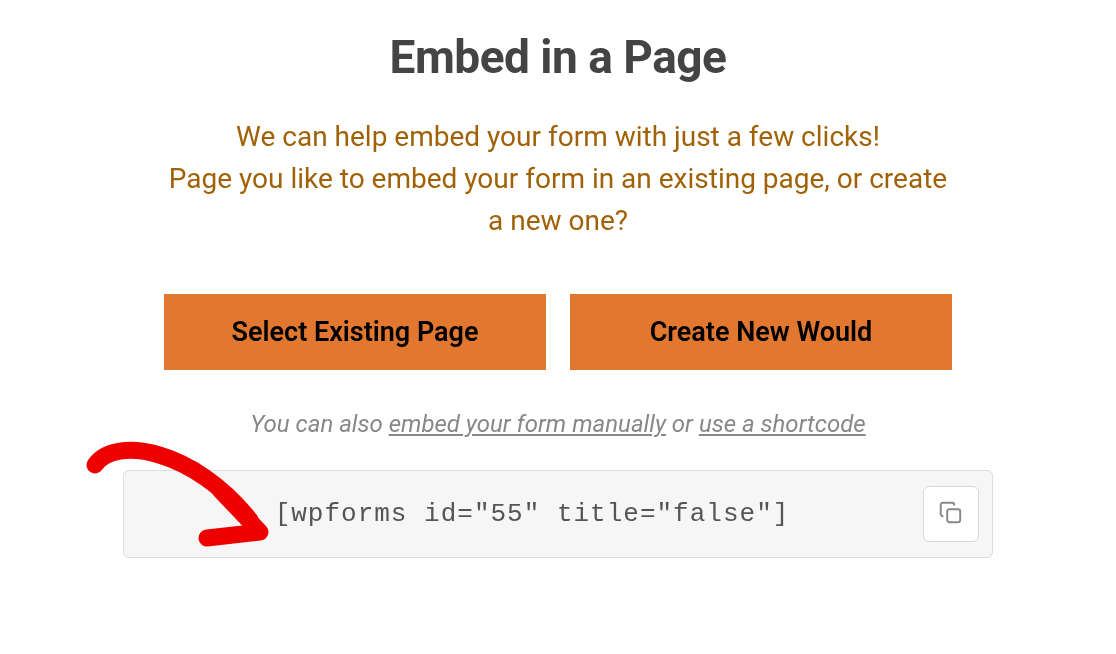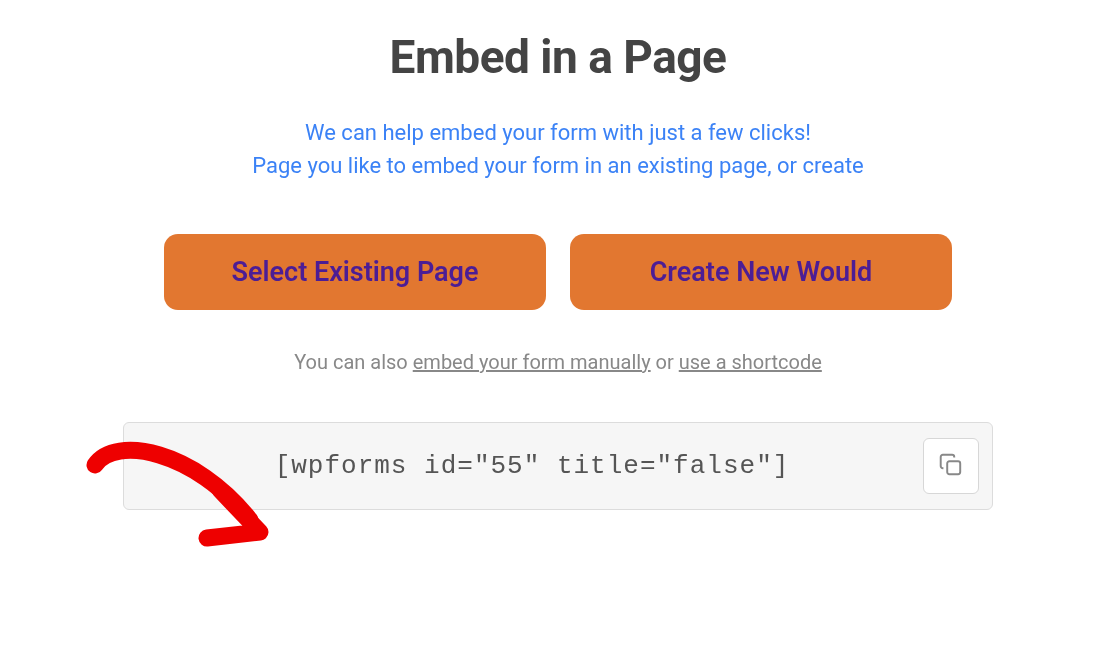--- a/index.html
+++ b/index.html
@@ -22,52 +22,53 @@
       align-items: center;
     }
     .title {
       font-size: 46px;
       font-weight: 700;
       color: #444444;
       margin-bottom: 32px;
       letter-spacing: -0.5px;
     }
     .subtitle {
-      font-size: 22px;
-      color: #3b82f6;
+      font-size: 28px;
+      color: #a16207;
       text-align: center;
       line-height: 1.5;
       margin-bottom: 52px;
       font-weight: 400;
     }
     .subtitle-line {
       display: block;
     }
     .button-row {
       display: flex;
       gap: 24px;
       margin-bottom: 40px;
     }
     .btn {
       background: #e27730;
-      color: #4c1d95;
+      color: #000000;
       border: none;
       padding: 22px 46px;
       font-size: 27px;
       font-weight: 600;
-      border-radius: 14px;
+      border-radius: 0;
       cursor: pointer;
       font-family: inherit;
       min-width: 382px;
       text-align: center;
     }
     .helper-text {
-      font-size: 20px;
+      font-size: 24px;
       color: #888888;
-      margin-bottom: 48px;
+      margin-bottom: 32px;
+      font-style: italic;
     }
     .helper-text a {
       color: #888888;
       text-decoration: underline;
       cursor: pointer;
     }
     .shortcode-wrapper {
       position: relative;
       width: 870px;
     }
@@ -121,20 +122,21 @@
   </style>
 </head>
 <body>
 
 <div class="container">
   <h1 class="title">Embed in a Page</h1>
 
   <div class="subtitle">
     <span class="subtitle-line">We can help embed your form with just a few clicks!</span>
     <span class="subtitle-line">Page you like to embed your form in an existing page, or create</span>
+    <span class="subtitle-line">a new one?</span>
   </div>
 
   <div class="button-row">
     <button class="btn">Select Existing Page</button>
     <button class="btn">Create New Would</button>
   </div>
 
   <div class="helper-text">
     <span>You can also </span><a>embed your form manually</a><span> or </span><a>use a shortcode</a>
   </div>

